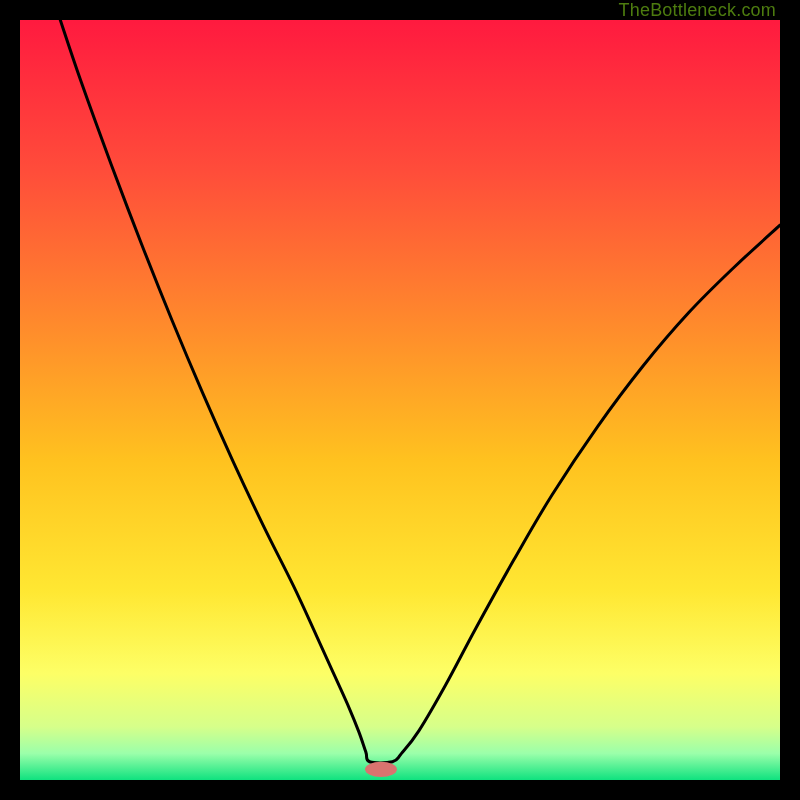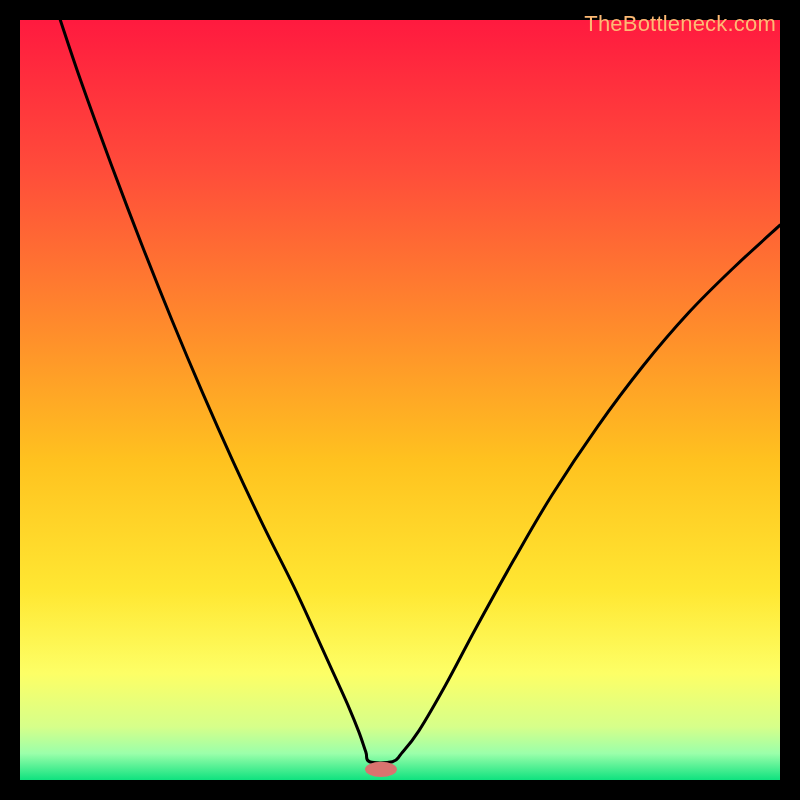--- a/index.html
+++ b/index.html
@@ -14,24 +14,24 @@
   .frame {
     position: absolute;
     left: 20px;
     top: 20px;
     width: 760px;
     height: 760px;
     background: #000;
   }
   .watermark {
     position: absolute;
-    top: 11px;
+    top: 0px;
     right: 24px;
-    color: #fdba74;
-    font-size: 22px;
+    color: #4d7c0f;
+    font-size: 18px;
     font-weight: 400;
     letter-spacing: 0.2px;
     z-index: 10;
     user-select: none;
   }
   svg {
     display: block;
   }
 </style>
 </head>

